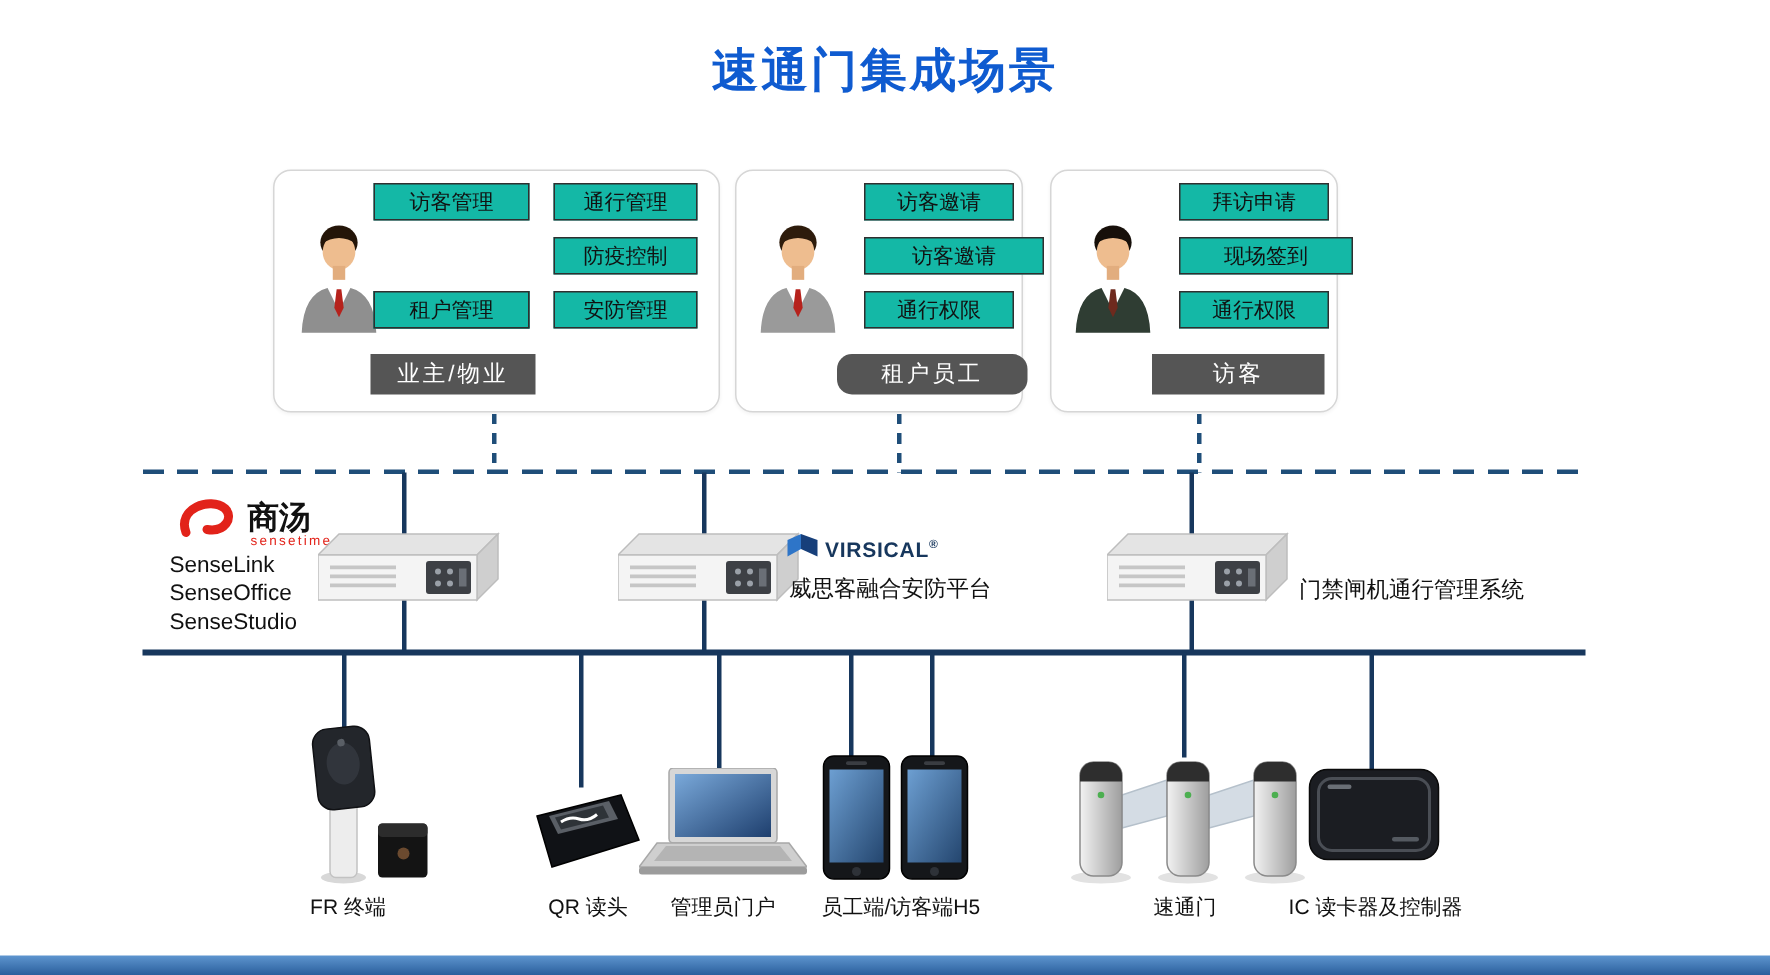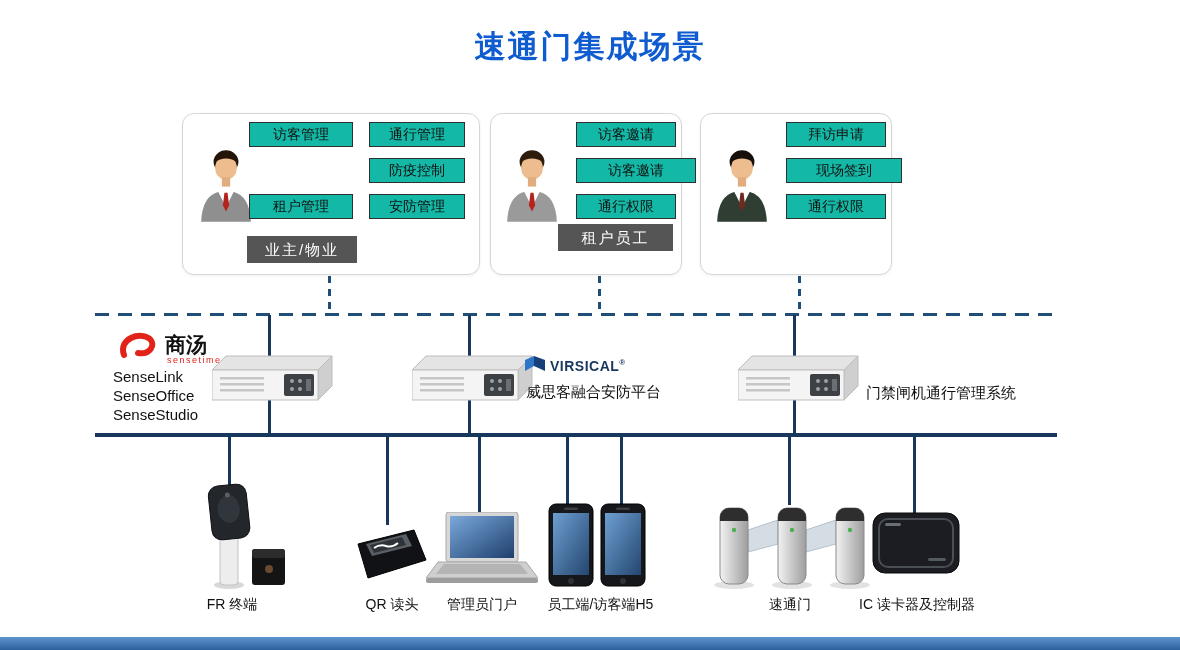--- a/index.html
+++ b/index.html
@@ -83,36 +83,37 @@
       <ellipse cx="28" cy="20" rx="10.5" ry="11.5" fill="#eebd8f"></ellipse>
       <path d="M16.5 15 A11.5 10 0 0 1 39.5 15 Q28 7 16.5 15 Z" fill="#2e1c0c"></path>
       <rect x="24" y="29" width="8" height="9" fill="#e2ad7e"></rect>
       <path d="M4 72 Q5 47 21 43 L28 52 L35 43 Q51 47 52 72 Z" fill="#9a9a9a"></path>
       <path d="M20 42 L28 58 L36 42 L32 39 L24 39 Z" fill="#ffffff"></path>
       <path d="M26.5 44 L29.5 44 L31 56 L28 62 L25 56 Z" fill="#b6221c"></path>
     </svg>
     <div class="tag" style="left:85px; top:8px;  width:100px;">访客邀请</div>
     <div class="tag" style="left:85px; top:44px; width:120px;">访客邀请</div>
     <div class="tag" style="left:85px; top:80px; width:100px;">通行权限</div>
-    <div class="group-label" style="left:67px; top:110px; width:115px;">租户员工</div>
+    <div class="group-label" style="left:67px; top:122px; width:127px;border-radius:10px;">租户员工</div>
   </div>
 
   <div class="group-box" style="left:700px; top:113px; width:192px;">
     <svg class="person" style="left:12px; top:33px;" width="58" height="75" viewBox="0 0 56 72">
       <ellipse cx="28" cy="14" rx="12" ry="11" fill="#17100a"></ellipse>
       <ellipse cx="28" cy="20" rx="10.5" ry="11.5" fill="#eebd8f"></ellipse>
       <path d="M16.5 15 A11.5 10 0 0 1 39.5 15 Q28 7 16.5 15 Z" fill="#17100a"></path>
       <rect x="24" y="29" width="8" height="9" fill="#e2ad7e"></rect>
       <path d="M4 72 Q5 47 21 43 L28 52 L35 43 Q51 47 52 72 Z" fill="#2f3d33"></path>
       <path d="M20 42 L28 58 L36 42 L32 39 L24 39 Z" fill="#ffffff"></path>
       <path d="M26.5 44 L29.5 44 L31 56 L28 62 L25 56 Z" fill="#6e2a1e"></path>
     </svg>
     <div class="tag" style="left:85px; top:8px;  width:100px;">拜访申请</div>
     <div class="tag" style="left:85px; top:44px; width:116px;">现场签到</div>
     <div class="tag" style="left:85px; top:80px; width:100px;">通行权限</div>
+    <div class="group-label" style="left:67px; top:122px; width:115px;">访客</div>
   </div>
 
   <div class="dash-v" style="left:328px; top:276px; height:39px;"></div>
   <div class="dash-v" style="left:598px; top:276px; height:39px;"></div>
   <div class="dash-v" style="left:798px; top:276px; height:39px;"></div>
 
   <div class="dash-h" style="left:95px; top:313px; width:962px;"></div>
 
   <div class="line-v" style="left:268px; top:315px; height:120px;"></div>
   <div class="line-v" style="left:468px; top:315px; height:120px;"></div>

